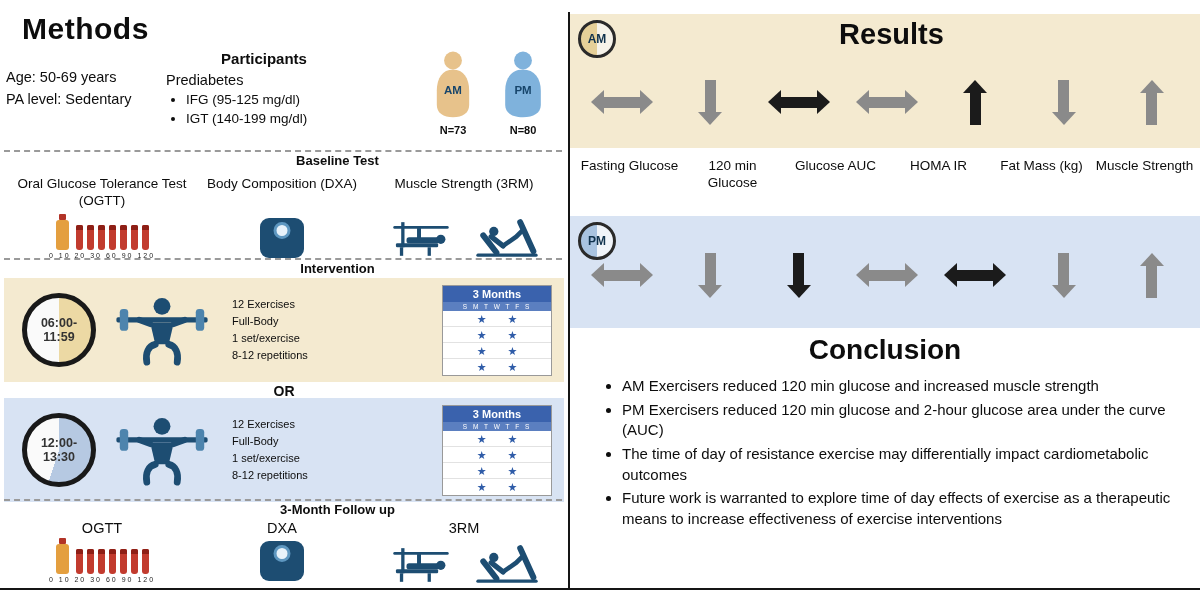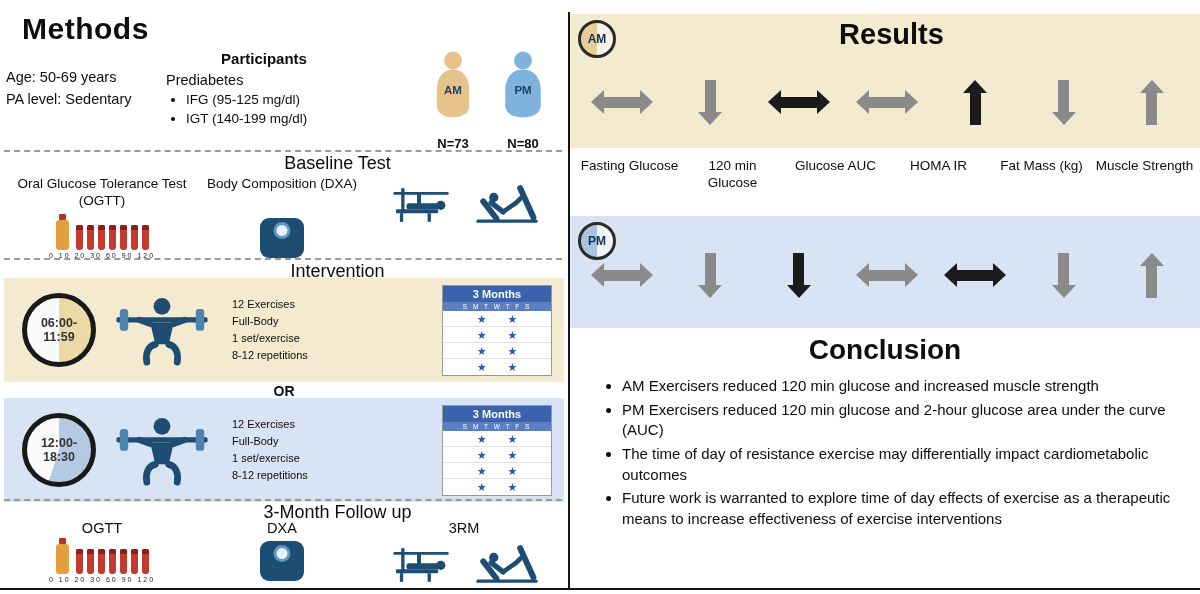--- a/index.html
+++ b/index.html
@@ -15,25 +15,25 @@
   .participants { width: 212px; }
   .part-heading { font-weight: bold; font-size: 15px; text-align: center; margin-bottom: 5px; }
   .part-cond { font-size: 14.5px; margin-left: 8px; }
   .part-bullets { margin: 3px 0 0 28px; font-size: 13.5px; line-height: 1.4; }
   .people { flex: 1; display: flex; justify-content: flex-end; gap: 16px; padding-right: 12px; }
   .person { width: 54px; text-align: center; position: relative; }
   .person-svg { width: 48px; height: 68px; display: block; margin: 0 auto; }
   .am-person .person-svg { fill: #e7c28b; }
   .pm-person .person-svg { fill: #7fb2dc; width: 54px; }
   .person-label { position: absolute; top: 34px; left: 0; right: 0; font-weight: bold; font-size: 11.5px; color: #17456b; }
-  .person-n { font-weight: bold; font-size: 13px; margin-top: 18px; }
+  .person-n { font-weight: bold; font-size: 11px; margin-top: 6px; }
 
   .dashed { position: absolute; left: 4px; width: 558px; border-top: 2px dashed #9a9a9a; height: 0; }
   .d1 { top: 150px; } .d2 { top: 258px; } .d3 { top: 499px; }
-  .sec-head { position: absolute; left: 0; width: 675px; text-align: center; font-size: 18px; font-weight: normal; }
+  .sec-head { position: absolute; left: 0; width: 675px; text-align: center; font-size: 13px; font-weight: bold; }
   .baseline-head { top: 153px; } .int-head { top: 261px; } .follow-head { top: 502px; }
 
   .baseline-row { position: absolute; top: 176px; left: 4px; width: 560px; display: flex; }
   .b-col { text-align: center; }
   .ogtt-col { width: 196px; } .dxa-col { width: 164px; } .strength-col { flex: 1; }
   .b-label { font-size: 13.5px; line-height: 1.25; min-height: 34px; }
   .ogtt-icons { display: flex; justify-content: center; align-items: flex-end; gap: 4px; height: 36px; margin-top: 4px; }
   .timepoints { font-size: 7px; letter-spacing: 2px; margin-top: 2px; color: #222; }
 
   .bottle { display: inline-block; width: 13px; height: 30px; background: #e49f3f; border-radius: 3px; position: relative; margin-right: 3px; }
@@ -168,20 +168,21 @@
         </div>
         <div class="timepoints">0 10 20 30 60 90 120</div>
       </div>
       <div class="b-col dxa-col">
         <div class="b-label">Body Composition (DXA)</div>
         <div class="scale-icon">
             <span class="scale-dial"></span>
           </div>
       </div>
       <div class="b-col strength-col">
+        <div class="b-label">Muscle Strength (3RM)</div>
         <div class="strength-icons">
           <svg class="gym-svg" viewBox="0 0 100 64" width="66">
               <g fill="#1d4d72">
                 <rect x="20" y="8" width="5" height="38"></rect>
                 <rect x="8" y="14" width="84" height="4" rx="2"></rect>
                 <rect x="12" y="40" width="64" height="6" rx="2"></rect>
                 <rect x="18" y="46" width="5" height="13"></rect>
                 <rect x="60" y="46" width="5" height="13"></rect>
                 <circle cx="80" cy="34" r="7"></circle>
                 <rect x="28" y="31" width="50" height="9" rx="4"></rect>
@@ -247,21 +248,21 @@
               <i class="star c5">★</i>
             </div>
         </div>
       </div>
     </div>
 
     <div class="or-label">OR</div>
 
     <div class="int-row pm-int">
       <div class="clock pm-clock">
-        <span class="clock-time">12:00-18:30</span>
+        <span class="clock-time">12:00-13:30</span>
       </div>
       <svg class="lifter" viewBox="0 0 120 90">
           <g>
             <rect x="6" y="30" width="108" height="6" rx="2" fill="#1d4d72"></rect>
             <rect x="10" y="20" width="10" height="26" rx="4" fill="#4d84ad"></rect>
             <rect x="100" y="20" width="10" height="26" rx="4" fill="#4d84ad"></rect>
             <circle cx="60" cy="17" r="10" fill="#1d4d72"></circle>
             <path d="M46 36 L74 36 L68 62 L52 62 Z" fill="#1d4d72"></path>
             <path d="M46 38 L33 33 M74 38 L87 33" stroke="#1d4d72" stroke-width="7" stroke-linecap="round"></path>
             <path d="M52 62 C44 64 40 72 42 83 M68 62 C76 64 80 72 78 83" stroke="#1d4d72" stroke-width="8" fill="none" stroke-linecap="round"></path>

